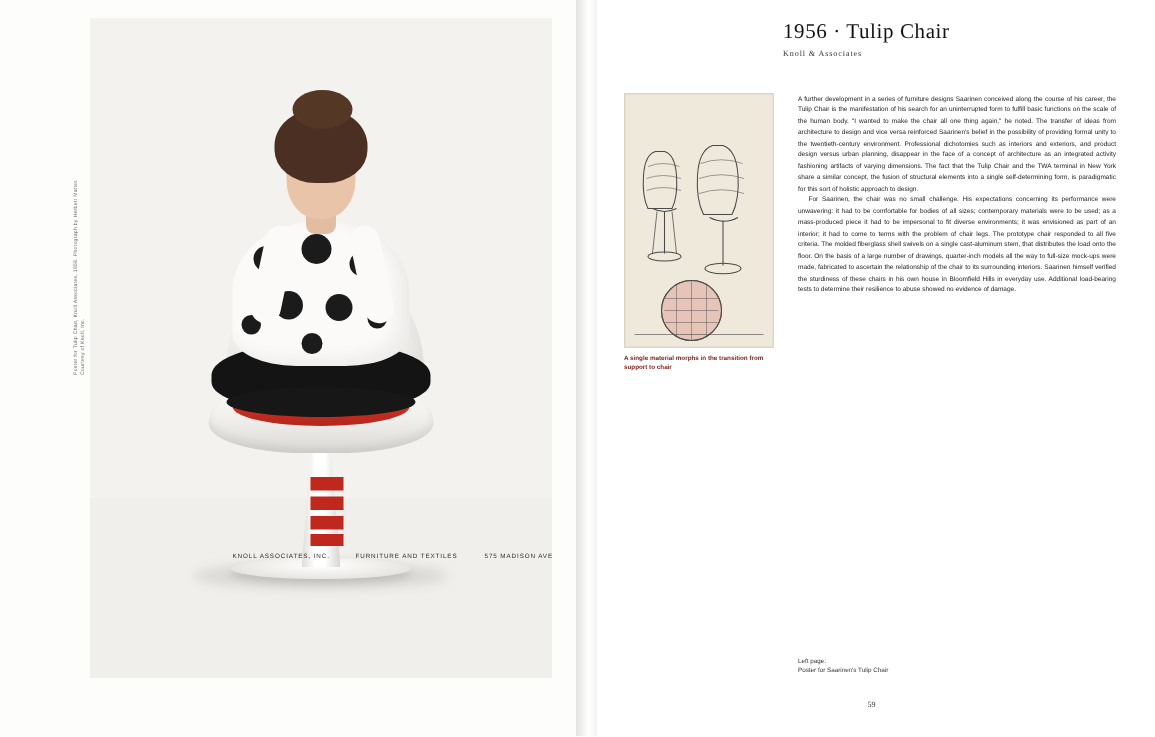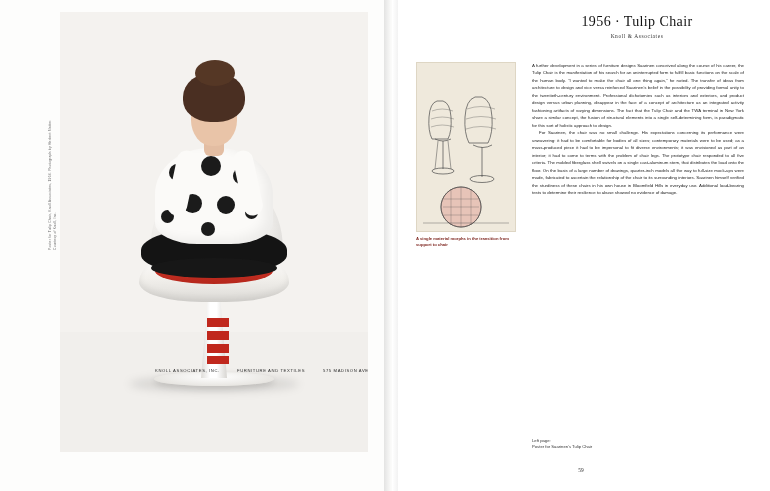--- a/index.html
+++ b/index.html
@@ -274,21 +274,20 @@
     width: 378px;
     height: 491px;
     background: #ffffff;
     box-sizing: border-box;
   }
   .r-head {
     position: absolute;
     left: 130px;
     top: 14px;
     width: 230px;
-    text-align: center;
   }
   .r-title {
     font-family: "Liberation Serif", serif;
     font-size: 14px;
     letter-spacing: 0.4px;
     color: #111;
   }
   .r-sub {
     font-family: "Liberation Serif", serif;
     font-size: 5.4px;

